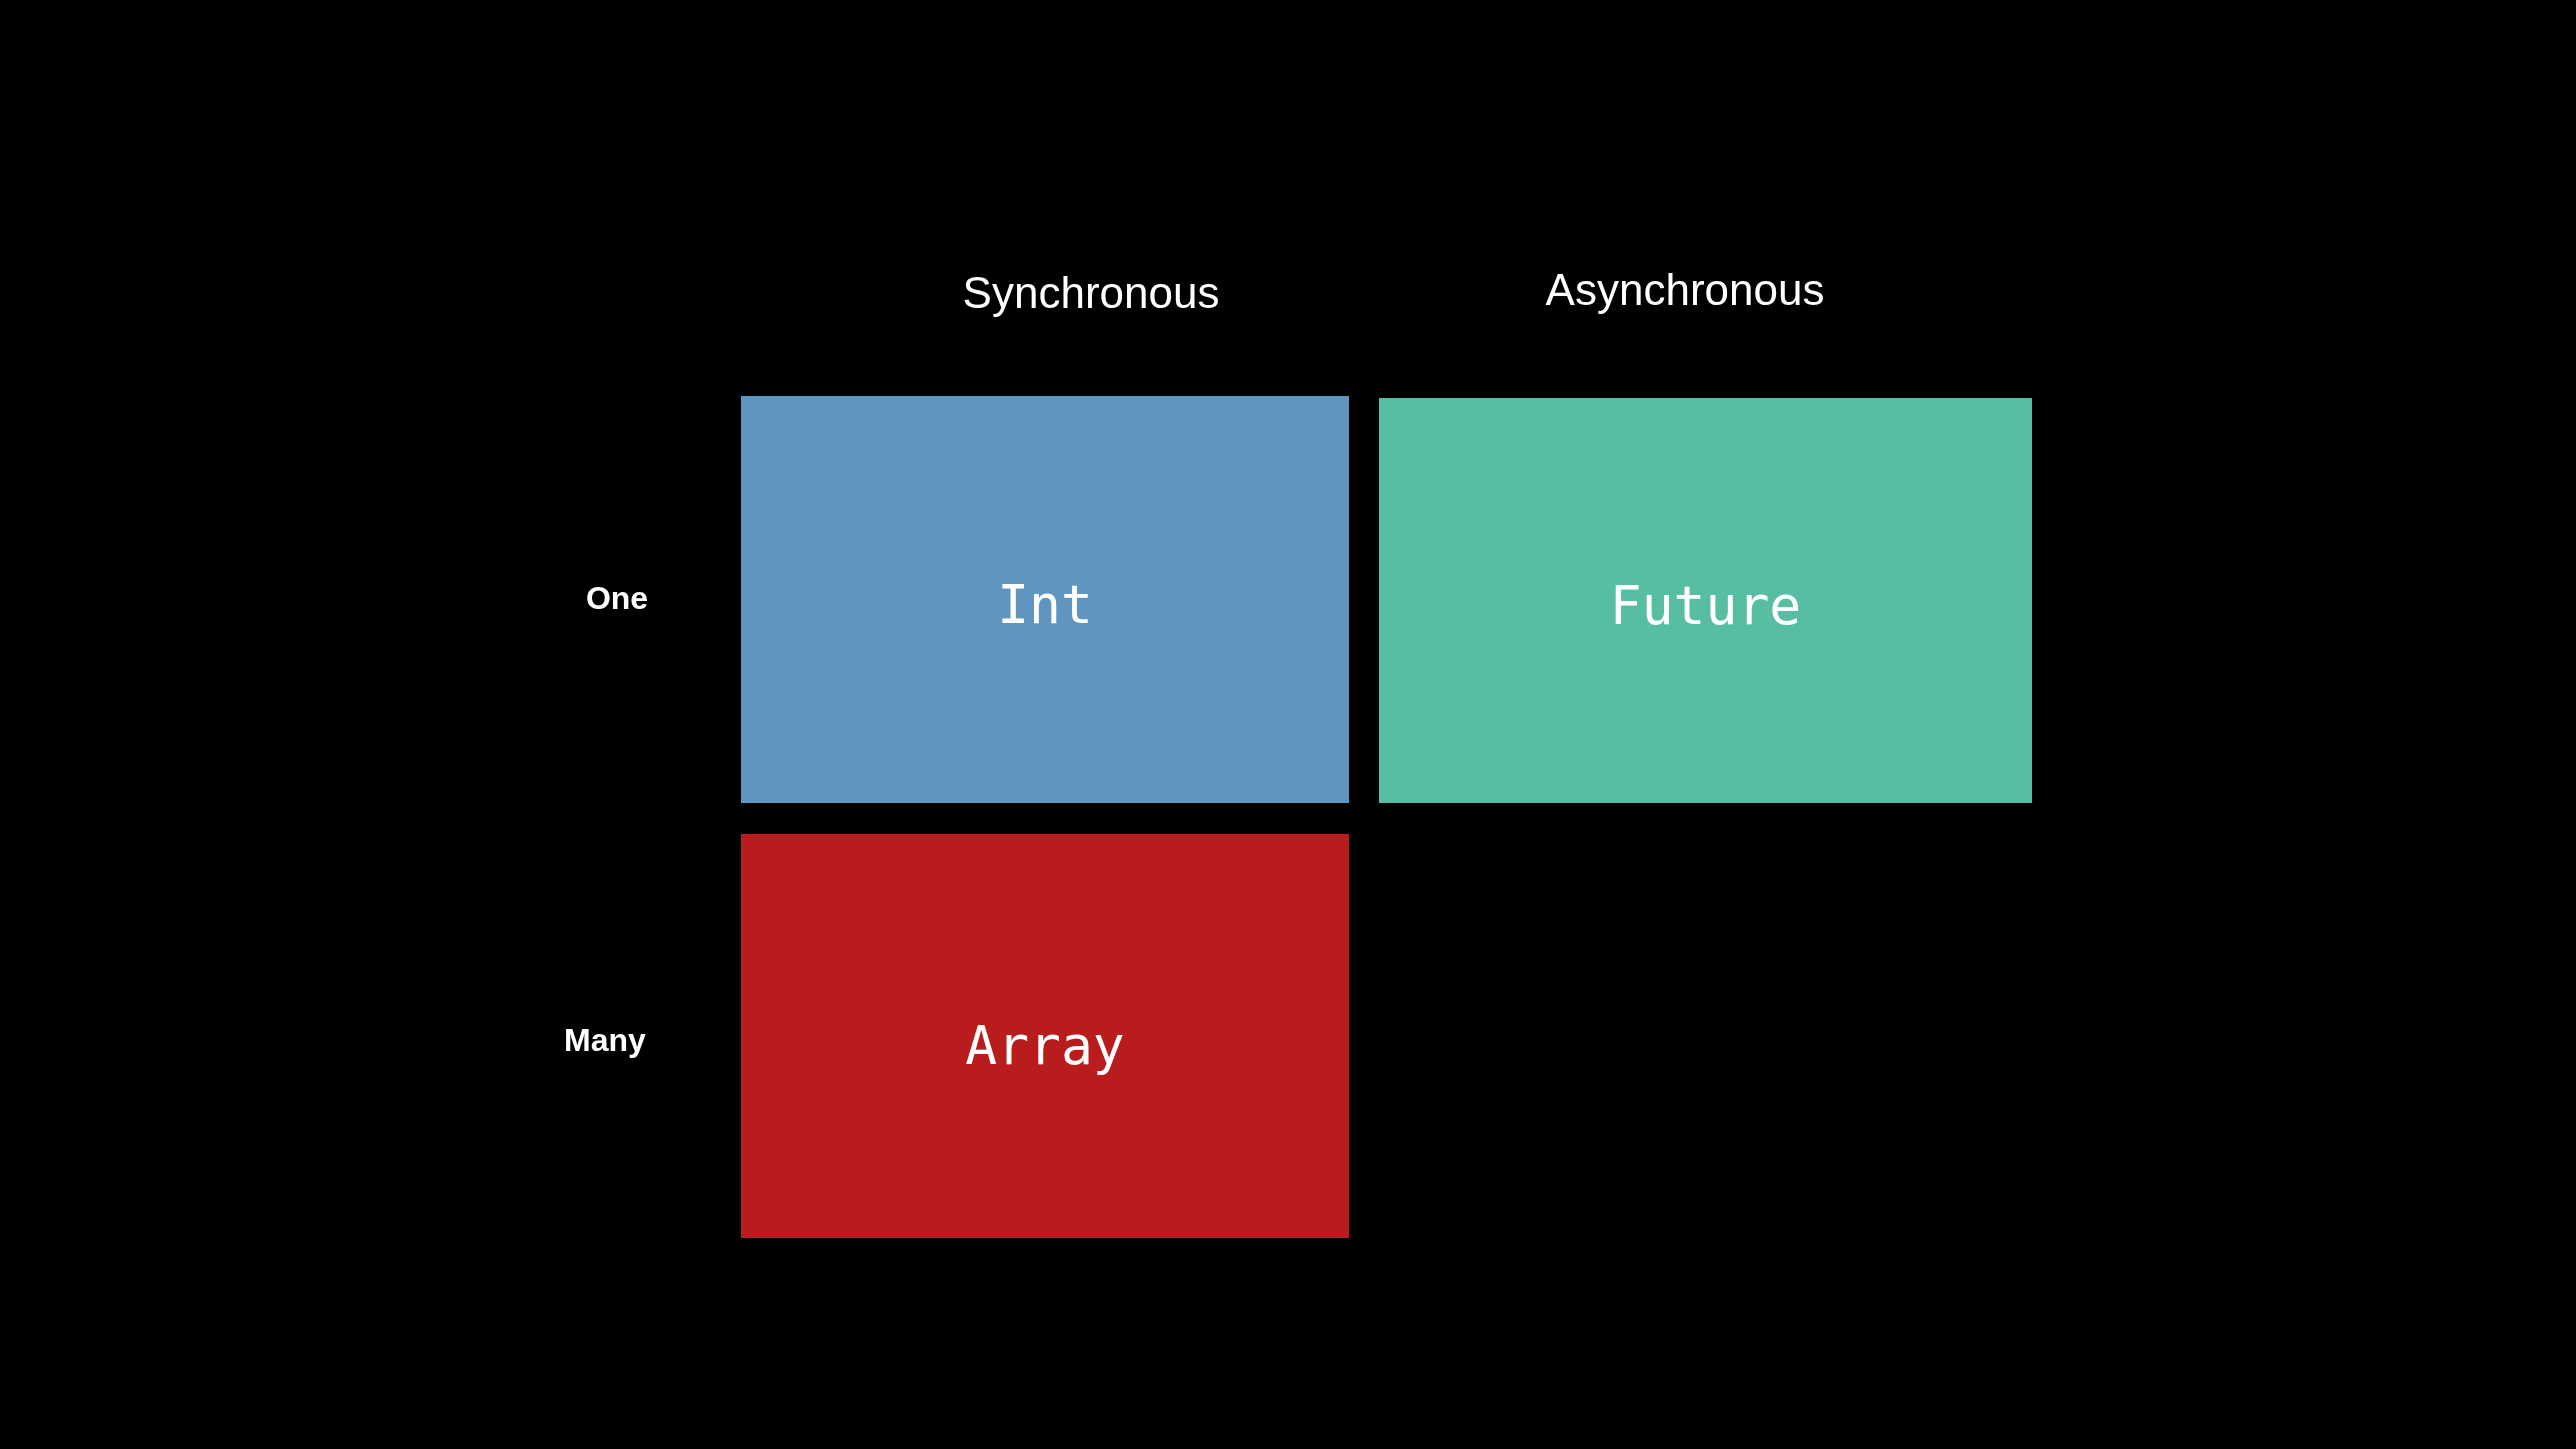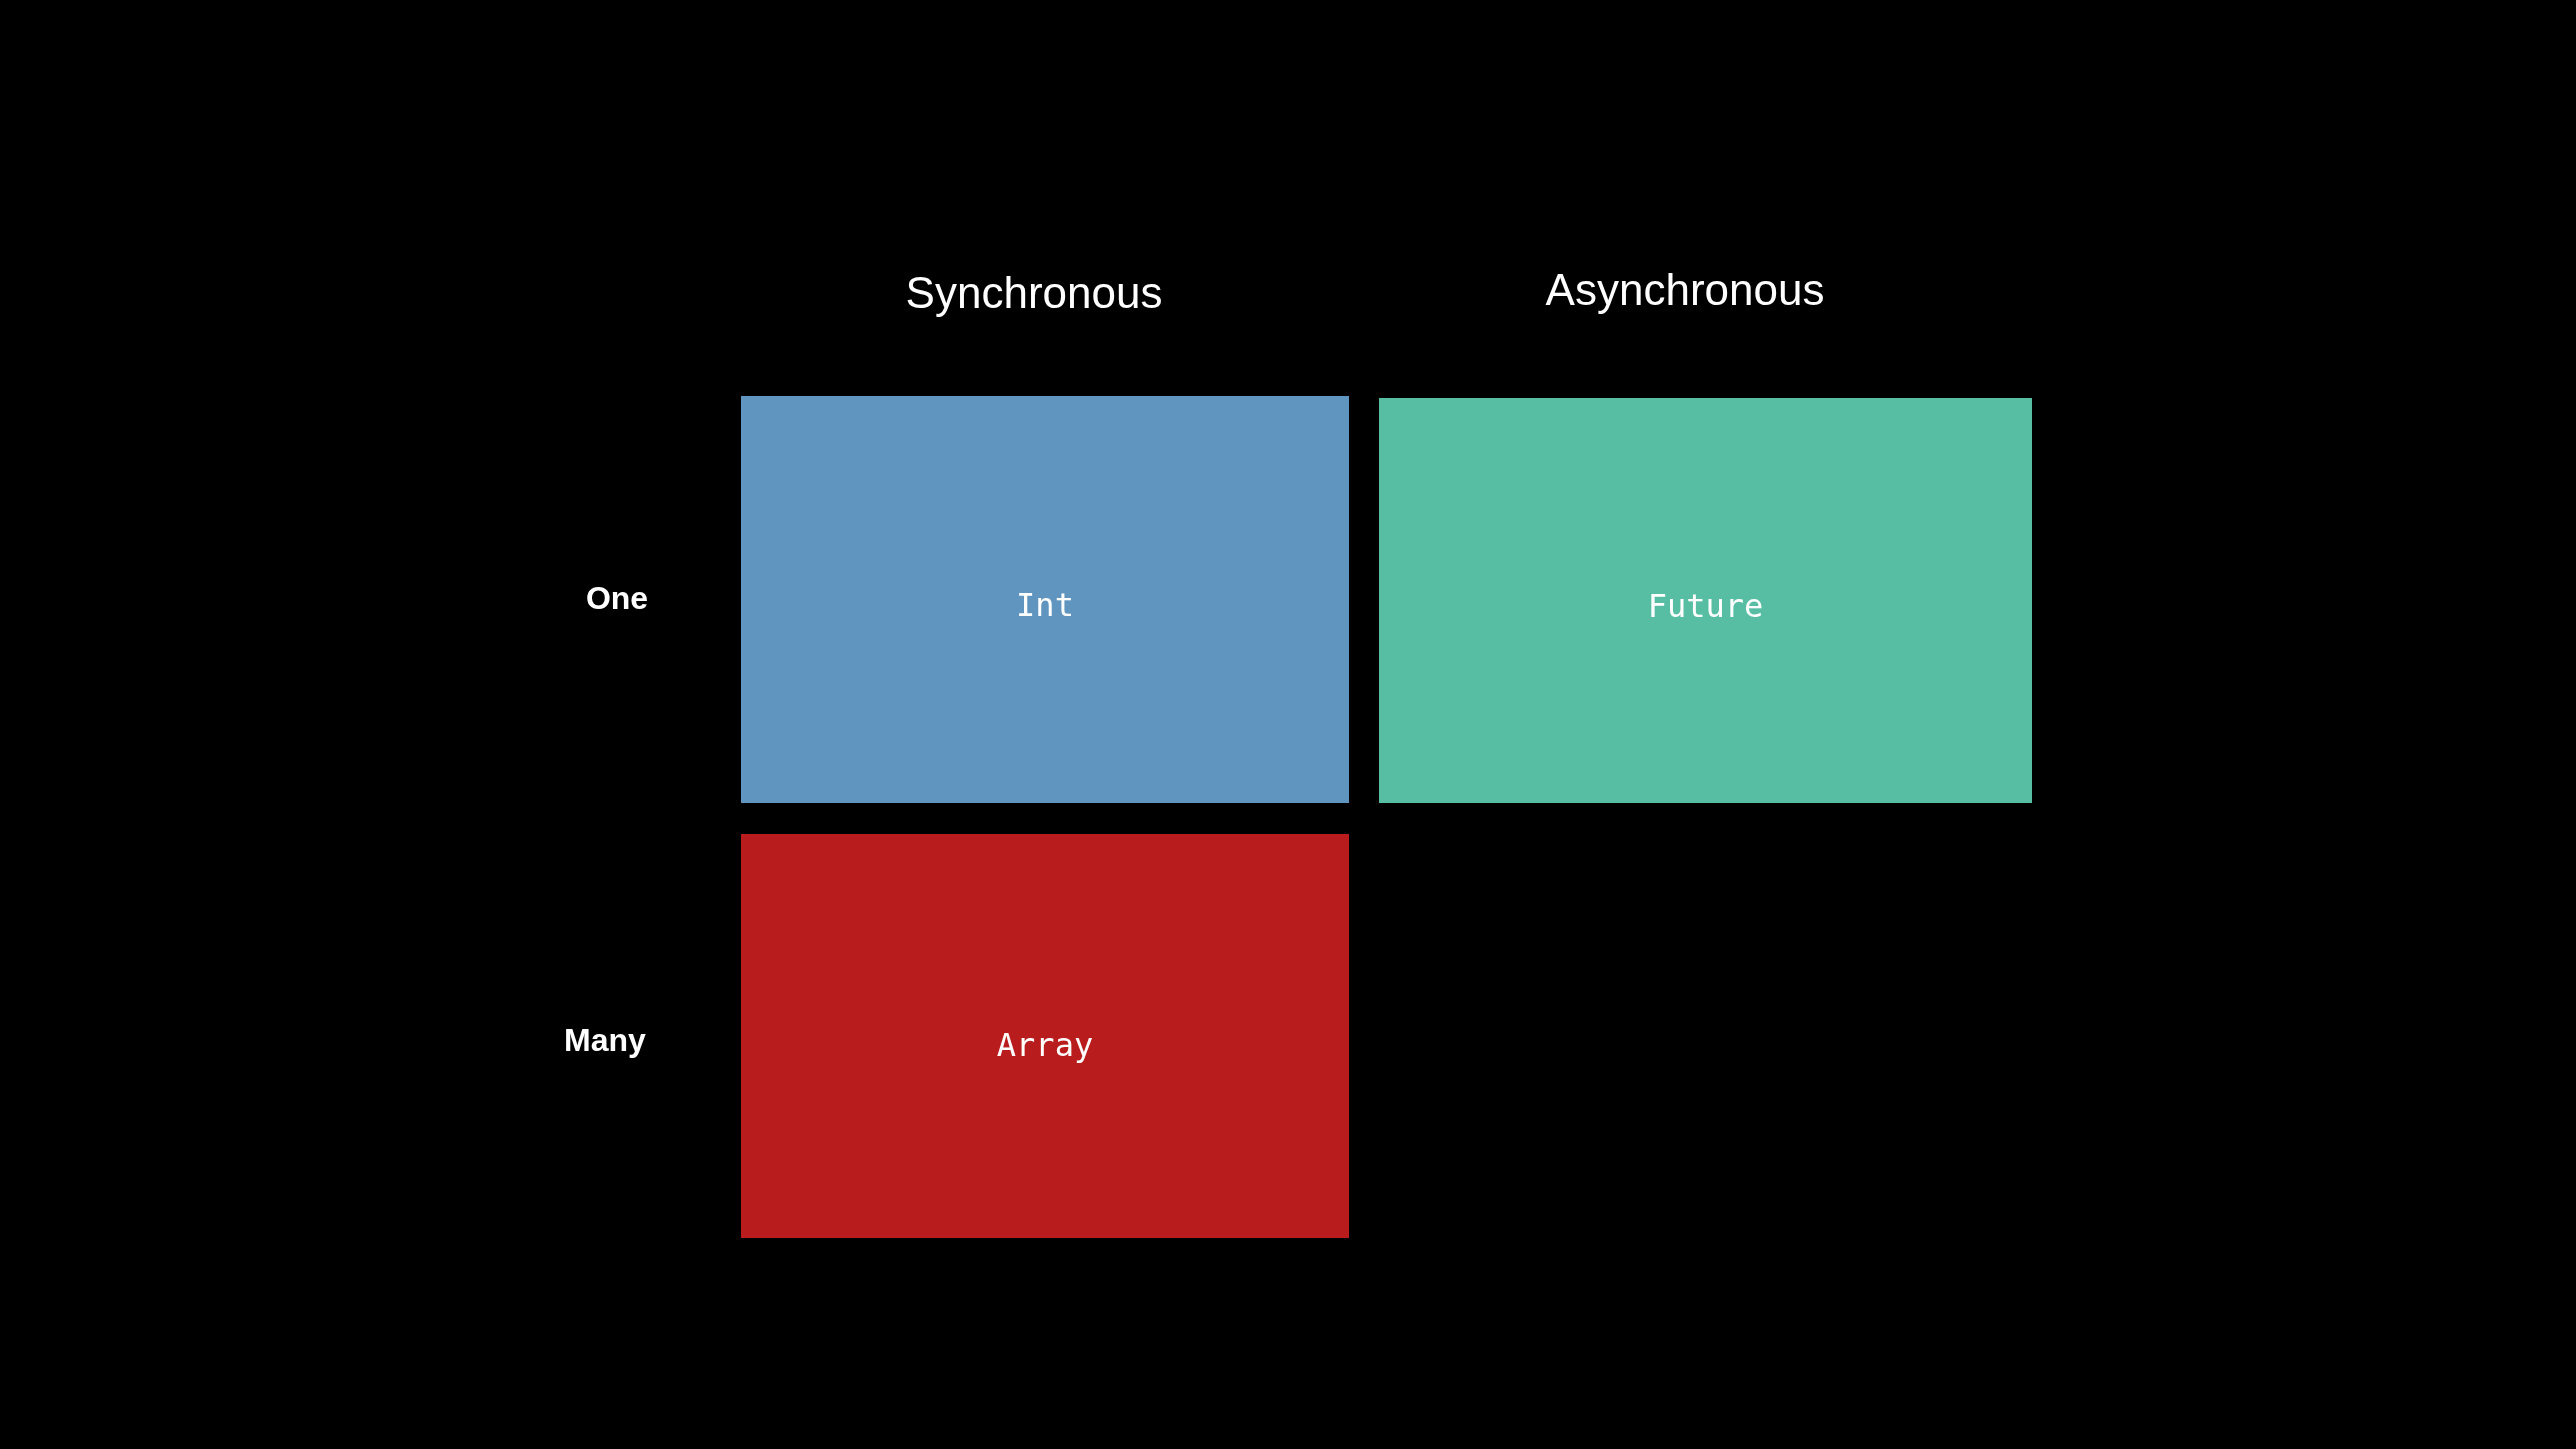--- a/index.html
+++ b/index.html
@@ -28,21 +28,21 @@
     color: #ffffff;
     font-family: "Liberation Sans", sans-serif;
     font-size: 44px;
     font-weight: 400;
     line-height: 1;
     white-space: nowrap;
     text-align: center;
     transform: translate(-50%, -50%);
     letter-spacing: 0px;
   }
-  #col-header-sync  { left: 1034px; top: 293px; }
+  #col-header-sync  { left: 1091px; top: 293px; }
   #col-header-async { left: 1685px; top: 290px; }
 
   
   .row-header {
     position: absolute;
     color: #ffffff;
     font-family: "Liberation Sans", sans-serif;
     font-size: 32px;
     font-weight: 700;
     line-height: 1;
@@ -55,21 +55,21 @@
   
   .cell {
     position: absolute;
     display: flex;
     align-items: center;
     justify-content: center;
   }
   .cell-label {
     color: #ffffff;
     font-family: "DejaVu Sans Mono", "Liberation Mono", monospace;
-    font-size: 32px;
+    font-size: 53px;
     font-weight: 400;
     line-height: 1;
     white-space: pre;
     letter-spacing: 0px;
   }
 
   
   
   #cell-sync-one   { left: 741px; top: 396px;  width: 608px; height: 407px; }
   #cell-async-one  { left: 1379px; top: 398px;  width: 653px; height: 405px; }

